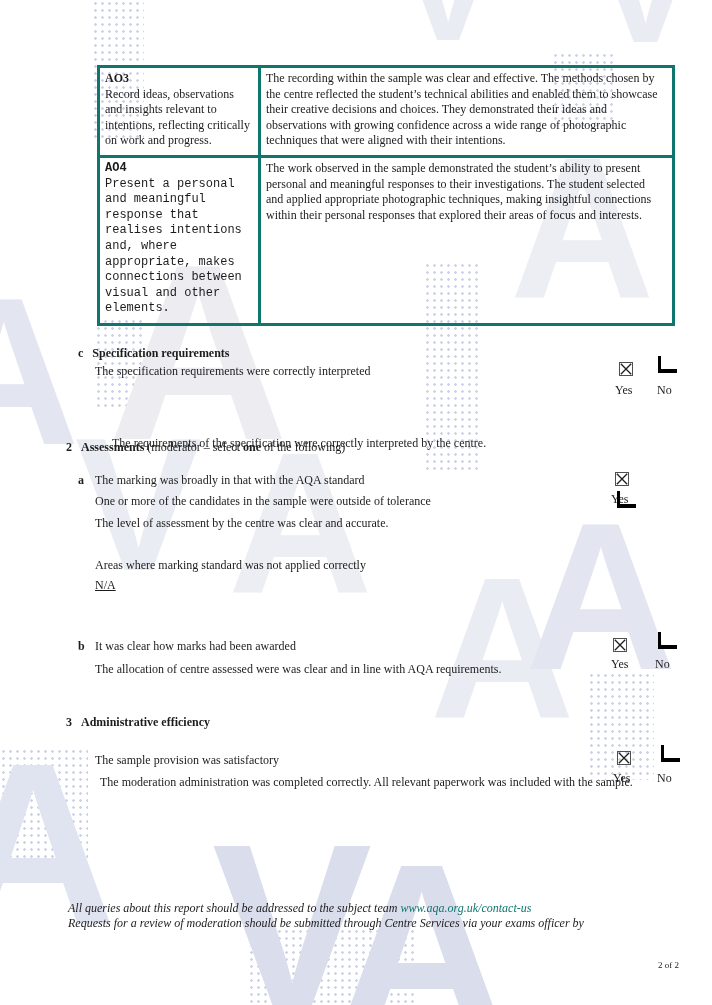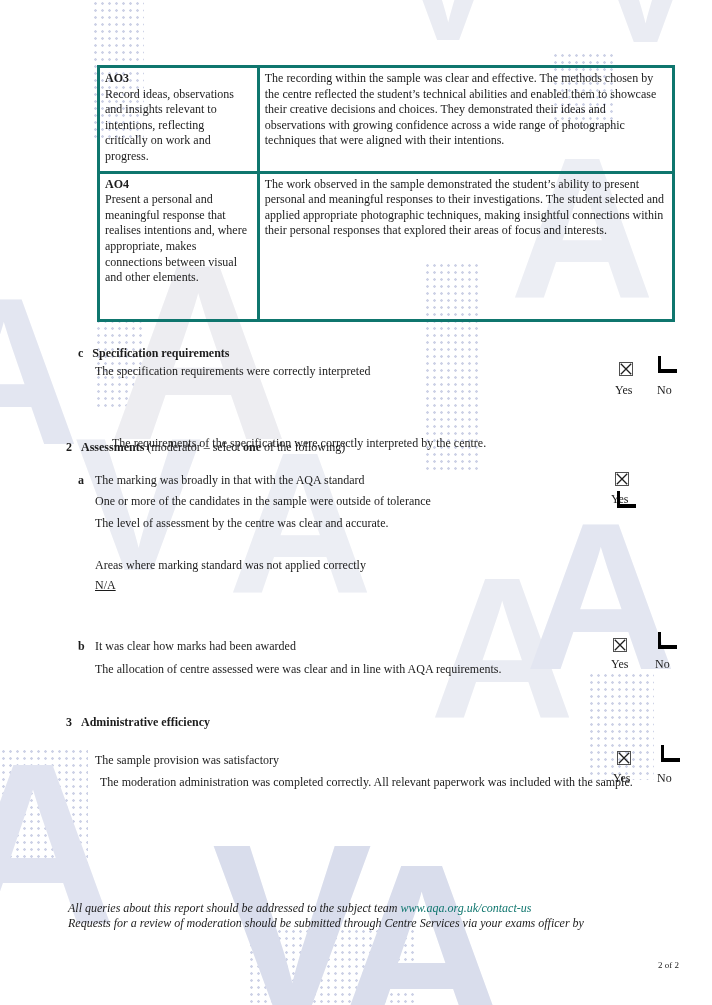--- a/index.html
+++ b/index.html
@@ -62,21 +62,21 @@
     <table class="aos">
       <tbody>
           <tr>
         <td class="crit">
           <div class="b">AO3</div>
           <div>Record ideas, observations and insights relevant to intentions, reflecting critically on work and progress.</div>
         </td>
         <td class="comm">The recording within the sample was clear and effective. The methods chosen by the centre reflected the student’s technical abilities and enabled them to showcase their creative decisions and choices. They demonstrated their ideas and observations with growing confidence across a wide range of photographic techniques that were aligned with their intentions.</td>
       </tr>
       <tr>
-        <td class="crit" style="height:136px;">
+        <td class="crit" style="height:136px;font-family:Liberation Mono, monospace;">
           <div class="b">AO4</div>
           <div>Present a personal and meaningful response that realises intentions and, where appropriate, makes connections between visual and other elements.</div>
         </td>
         <td class="comm">The work observed in the sample demonstrated the student’s ability to present personal and meaningful responses to their investigations. The student selected and applied appropriate photographic techniques, making insightful connections within their personal responses that explored their areas of focus and interests.</td>
       </tr>
     </tbody>
       </table>
 
     <div class="abs body-text" style="left:78px;top:346px;">
       <span class="b">c</span>&nbsp;&nbsp;

